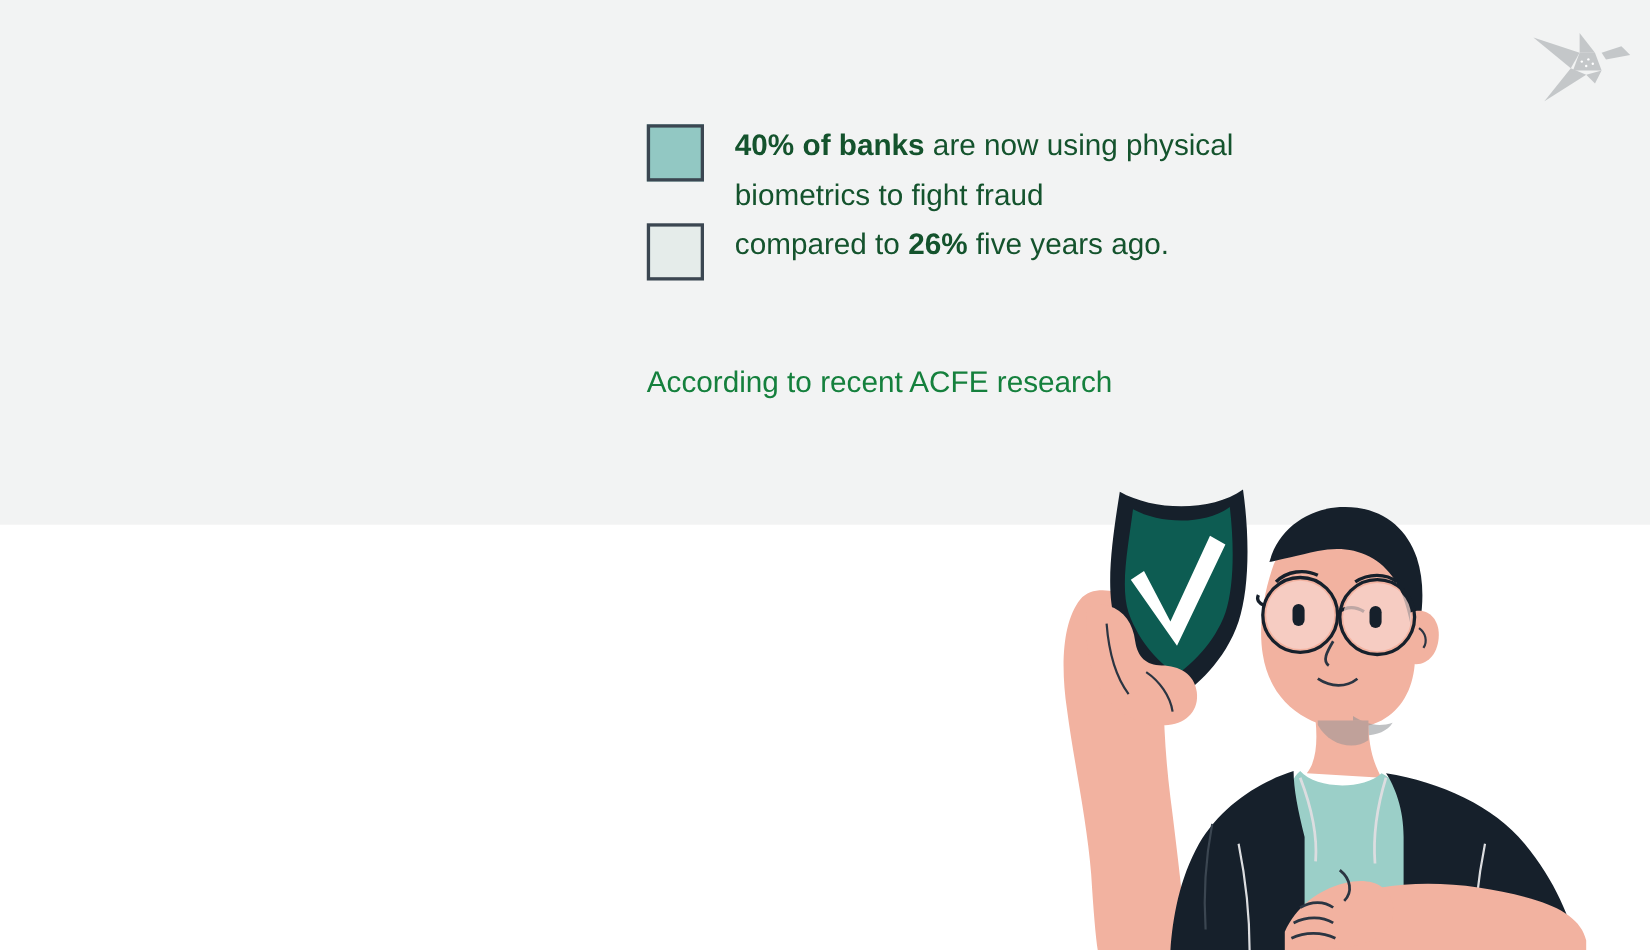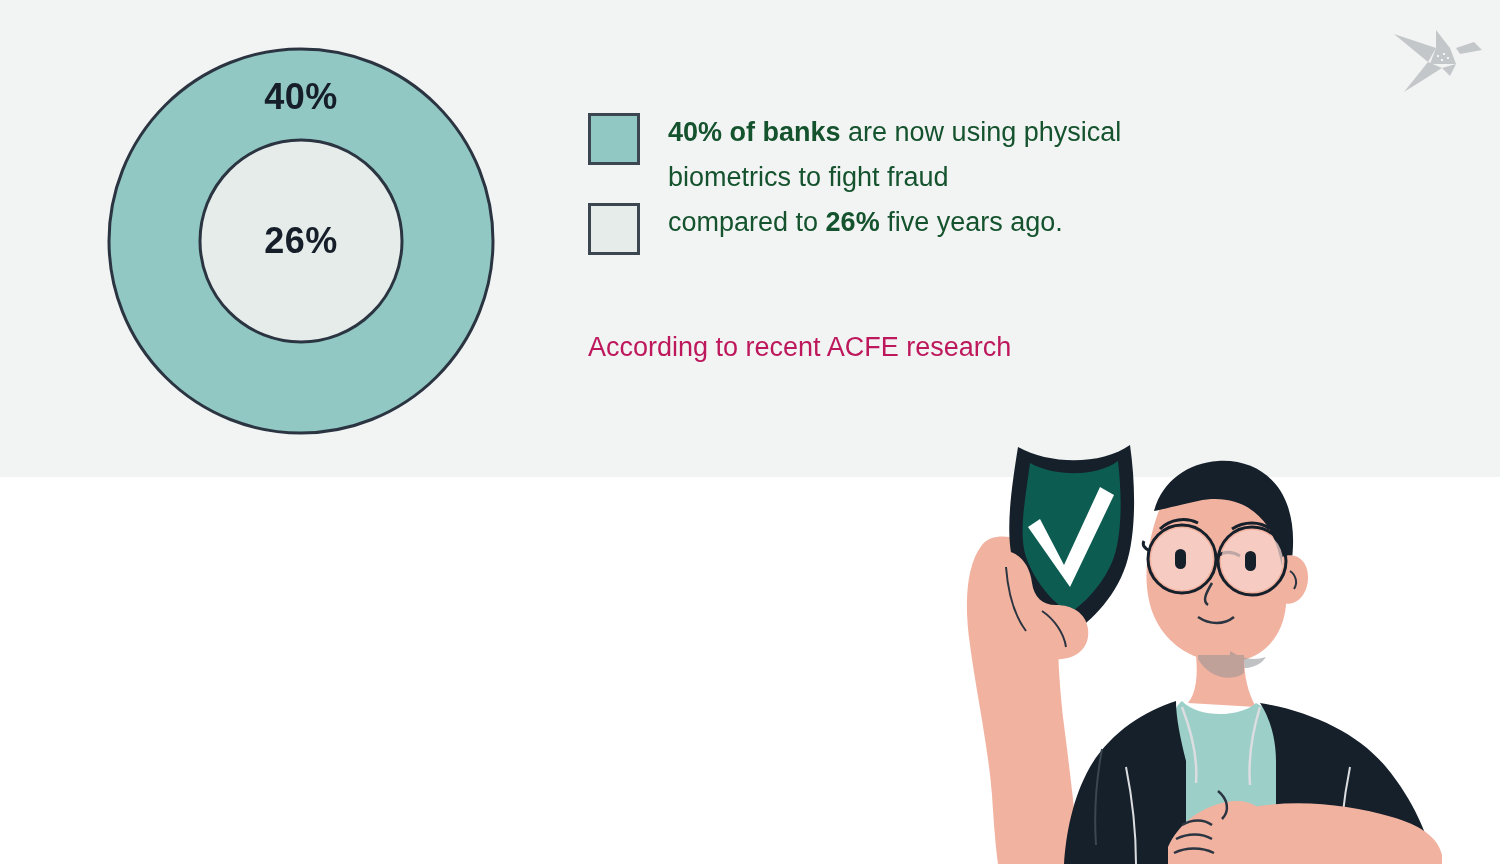--- a/index.html
+++ b/index.html
@@ -92,21 +92,21 @@
     line-height: 45px;
     color: #14532d;
   }
   .legend-text b { font-weight: bold; }
 
   .source-note {
     position: absolute;
     left: 588px;
     top: 332px;
     font-size: 27px;
-    color: #be185d;
+    color: #15803d;
   }
 
   
   .quote-block {
     position: absolute;
     left: 88px;
     top: 534px;
     width: 1020px;
     height: 256px;
     background: #f2f3f3;
@@ -152,28 +152,20 @@
       </g>
       <g fill="#ffffff">
         <circle cx="48" cy="38" r="1.1"></circle>
         <circle cx="54" cy="36" r="1.1"></circle>
         <circle cx="52" cy="42" r="1.1"></circle>
         <circle cx="58" cy="40" r="1.1"></circle>
       </g>
     </svg>
   </div>
 
-  <div class="donut-wrap">
-    <svg viewBox="0 0 392 392" width="392" height="392" aria-hidden="true">
-      <circle cx="196" cy="196" r="192" fill="#92c8c3" stroke="#2b3542" stroke-width="3"></circle>
-      <circle cx="196" cy="196" r="101" fill="#e5ecea" stroke="#2b3542" stroke-width="3"></circle>
-    </svg>
-    <div class="donut-label outer">40%</div>
-    <div class="donut-label inner">26%</div>
-  </div>
 
   <div class="legend">
 
     <div class="legend-row">
       <div class="swatch teal"></div>
       <div class="legend-text"><b>40% of banks</b><span> are now using physical biometrics to fight fraud</span></div>
     </div>
 
     <div class="legend-row row2">
       <div class="swatch mint"></div>

